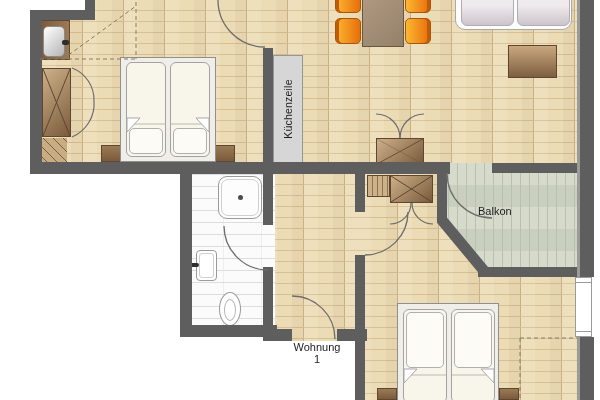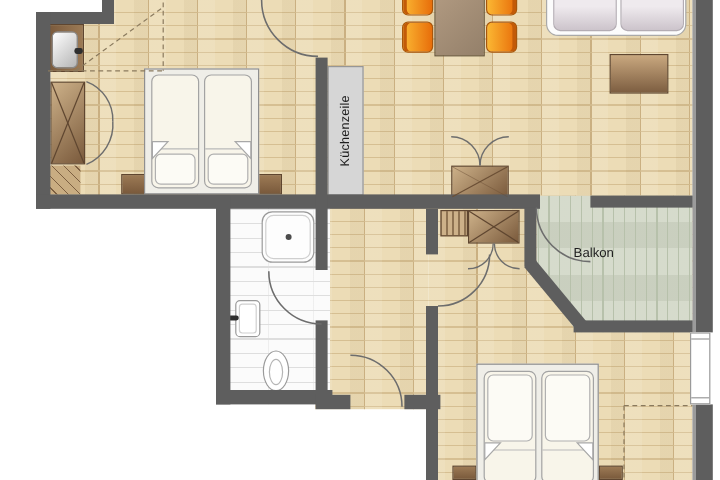--- a/index.html
+++ b/index.html
@@ -200,14 +200,18 @@
     <path d="M 494 369 L 481 369 L 494 383 Z" fill="#ffffff" stroke="#a8a8a8" stroke-width="1"></path>
   </svg>
 
   <div class="label" style="left:238px;top:99px;width:100px;height:20px;line-height:20px;text-align:center;
               font-size:10.5px;transform:rotate(-90deg);letter-spacing:.2px;">
     <span>Küchenzeile</span>
   </div>
   <div class="label" style="left:478px;top:205px;width:50px;text-align:left;font-size:11px;">
     <span>Balkon</span>
   </div>
+  <div class="label" style="left:287px;top:341px;width:60px;text-align:center;font-size:11px;line-height:12px;">
+    <div style="position:static;">Wohnung</div>
+    <div style="position:static;">1</div>
+  </div>
 
 </div>
 
 </body></html>

